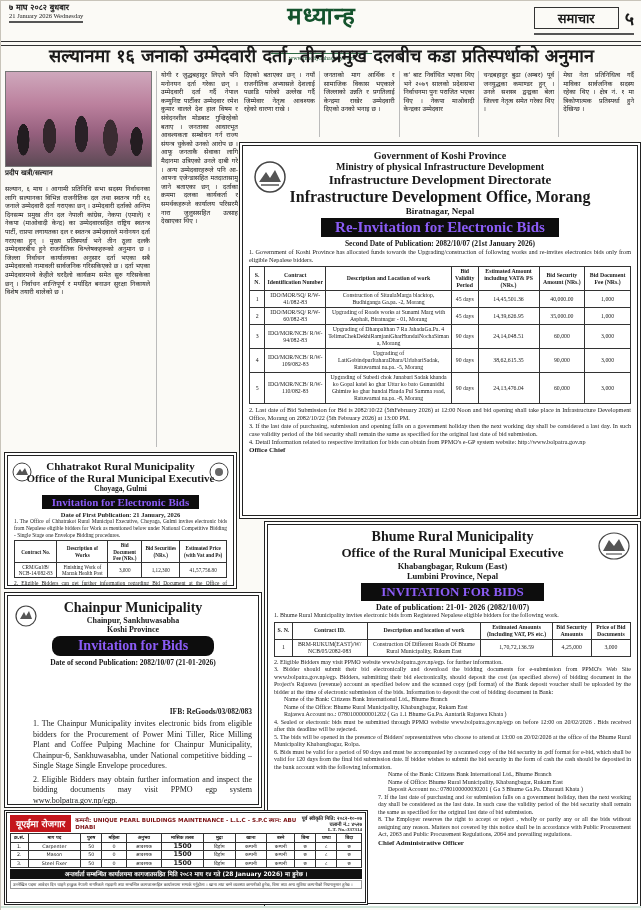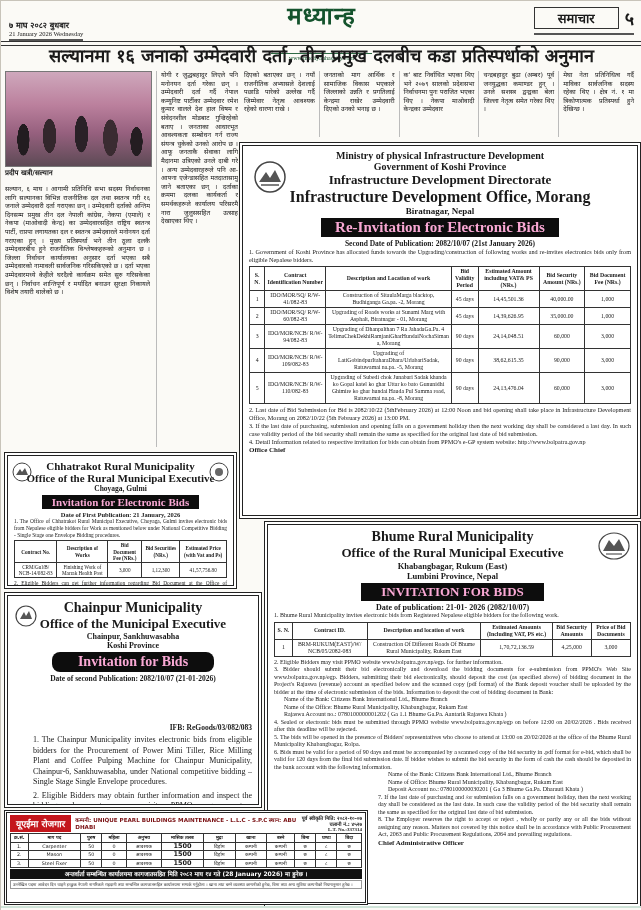--- a/index.html
+++ b/index.html
@@ -1,21 +1,21 @@
 <!DOCTYPE html>
 <html><head>
 <meta charset="utf-8">
 <style>
   html,body{margin:0;padding:0;background:#e8e6e0;}
   #page{position:relative;width:641px;height:910px;background:#fbfaf6;margin:0 auto;
         border:1px solid #c8c4ba;overflow:hidden;font-family:"Liberation Serif",serif;color:#1a1a1a;}
   .np{font-family:"DejaVu Sans",sans-serif;}
   
   #hdr{position:absolute;left:0;top:0;width:641px;height:40px;}
-  #hdr-date{position:absolute;left:8px;top:18px;}
+  #hdr-date{position:absolute;left:8px;top:0;}
   #hdr-date .l1{font-size:8px;font-weight:bold;}
   #hdr-date .l2{font-size:6.5px;border-bottom:2px double #555;padding-bottom:2px;}
   #masthead{position:absolute;left:0;right:0;top:3px;text-align:center;}
   #masthead .logo{font-size:24px;font-weight:bold;color:#14532d;letter-spacing:1px;line-height:24px;}
   #masthead .url{font-size:6px;color:#14532d;border-top:1px solid #2e6b45;display:inline-block;padding:1px 18px 0;}
   #hdr-right{position:absolute;right:8px;top:5px;display:flex;align-items:center;gap:6px;
              border-bottom:2px double #555;padding-bottom:3px;}
   #section-badge{border:1px solid #333;padding:1px 23px;font-size:13px;font-weight:bold;}
   #page-no{font-size:18px;font-weight:bold;}
   #hdr-rule{position:absolute;left:0;top:40px;width:641px;height:3px;border-top:1px solid #333;border-bottom:1px solid #333;}
@@ -35,21 +35,21 @@
   .artcol{font-size:6.4px;line-height:8.6px;text-align:justify;overflow:hidden;}
   #col1{position:absolute;left:4px;top:184px;width:145px;height:262px;}
   #col2{position:absolute;left:155px;top:70px;width:77px;height:376px;border-left:0.5px solid #bbb;padding-left:4px;}
   #shortcols{position:absolute;left:239px;top:70px;width:398px;height:66px;display:flex;}
   .scol{flex:1;padding:0 4px;overflow:hidden;}
   .scol + .scol{border-left:0.5px solid #bbb;}
   
   .dbox{position:absolute;background:#fff;border:1.5px solid #222;}
   .dbox .inner{position:absolute;inset:2px;border:1px solid #222;padding:4px 6px;overflow:hidden;}
   .ctr{text-align:center;}
-  .banner{background:#0d0d0d;color:#f9a8d4;font-weight:bold;text-align:center;
+  .banner{background:#0d0d0d;color:#8b5cf6;font-weight:bold;text-align:center;
           width:fit-content;margin:2px auto;padding:1px 14px;}
   .publine{text-align:center;font-weight:bold;}
   .tbl{width:100%;border-collapse:collapse;table-layout:fixed;}
   .tbl th,.tbl td{border:0.5px solid #333;padding:1px 2px;text-align:center;vertical-align:middle;
                   overflow:hidden;word-wrap:break-word;}
   .tbl th{font-weight:bold;}
   .signoff{text-align:left;font-weight:bold;}
   .emblem{display:inline-block;}
   
   #koshi{left:238px;top:141px;width:400px;height:375px;}
@@ -153,22 +153,22 @@
 
   <div id="koshi" class="dbox">
     <div class="inner">
       <span id="koshi-emblem" class="emblem">
         <svg width="34" height="34" viewBox="0 0 34 34">
             <circle cx="17" cy="17" r="15" fill="none" stroke="#444" stroke-width="1.5"></circle>
             <path d="M6 22 L13 12 L17 18 L22 10 L28 22 Z" fill="#555"></path>
             <path d="M8 25 h18" stroke="#555" stroke-width="1.5"></path>
           </svg>
       </span>
+      <div class="ctr t1">Government of Koshi Province</div>
       <div class="ctr t2">Ministry of physical Infrastructure Development</div>
-      <div class="ctr t1">Government of Koshi Province</div>
       <div class="ctr t3">Infrastructure Development Directorate</div>
       <div class="ctr t4">Infrastructure Development Office, Morang</div>
       <div class="ctr t5">Biratnagar, Nepal</div>
       <div class="banner">Re-Invitation for Electronic Bids</div>
       <div class="publine">Second Date of Publication: 2082/10/07 (21st January 2026)</div>
       <div class="body">1. Government of Koshi Province has allocated funds towards the Upgrading/construction of following works and re-invites electronics bids only from eligible Nepalese bidders.</div>
       <table class="tbl">
         <colgroup>
             <col style="width:4%">
             <col style="width:16%">
@@ -294,21 +294,20 @@
 
   <div id="chainpur" class="dbox">
     <div class="inner">
       <span id="chn-l" class="emblem">
         <svg width="24" height="24" viewBox="0 0 24 24">
             <circle cx="12" cy="12" r="10" fill="none" stroke="#444" stroke-width="1.2"></circle>
             <path d="M6 15 L10 8 L12 12 L15 7 L18 15 Z" fill="#555"></path>
           </svg>
       </span>
       <div class="ctr t1">Chainpur Municipality</div>
-      <div class="ctr t2">Office of the Municipal Executive</div>
       <div class="ctr t3">Chainpur, Sankhuwasabha</div>
       <div class="ctr t4">Koshi Province</div>
       <div class="banner">Invitation for Bids</div>
       <div class="publine">Date of second Publication: 2082/10/07 (21-01-2026)</div>
       <div class="ifb">IFB: ReGoods/03/082/083</div>
       <div class="body">1. The Chainpur Municipality invites electronic bids from eligible bidders for the Procurement of Power Mini Tiller, Rice Milling Plant and Coffee Pulping Machine for Chainpur Municipality, Chainpur-6, Sankhuwasabha, under National competitive bidding – Single Stage Single Envelope procedures.</div>
       <div class="body">2. Eligible Bidders may obtain further information and inspect the bidding documents may visit PPMO egp system www.bolpatra.gov.np/egp.</div>
     </div>
   </div>
 

